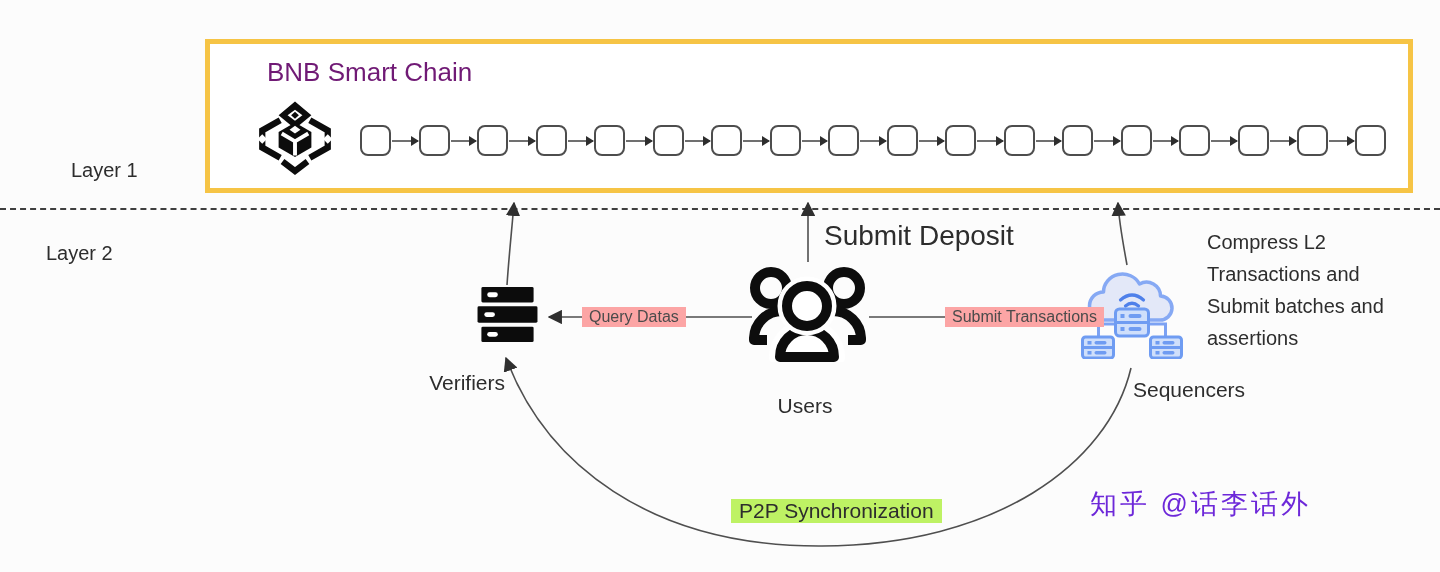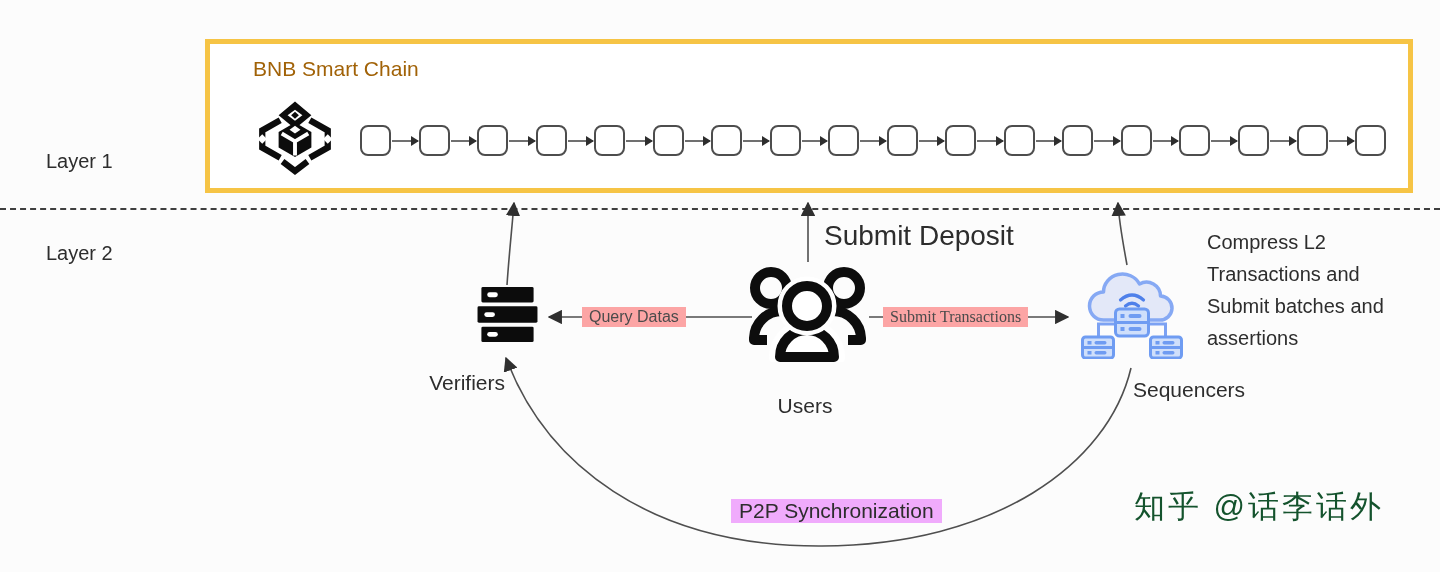--- a/index.html
+++ b/index.html
@@ -3,61 +3,61 @@
 <meta charset="utf-8">
 <style>
   * { margin:0; padding:0; box-sizing:border-box; }
   html,body { background:#fcfcfc; }
   body { font-family:"Liberation Sans","DejaVu Sans",sans-serif; color:#2d2d2d; }
   .canvas { position:relative; width:1440px; height:572px; background:#fcfcfc; overflow:hidden; }
 
   
   .l1-box { position:absolute; left:205px; top:39px; width:1208px; height:154px;
             background:#ffffff; border:5px solid #f6c445; z-index:1; }
-  .l1-title { position:absolute; left:253px; top:57px; font-size:21px; color:#a16207; z-index:3; }
+  .l1-title { position:absolute; left:267px; top:57px; font-size:26px; color:#701a75; z-index:3; }
   .bnb-logo { position:absolute; left:256px; top:100px; width:78px; height:78px; z-index:3; }
 
   
   .chain { position:absolute; left:360px; top:125px; width:1026px; height:31px;
            display:flex; align-items:center; z-index:2; }
   .block { flex:0 0 31px; height:31px; border:2px solid #4d4d4d; border-radius:8px; background:#fff; }
   .connector { flex:1 1 auto; height:2px; background:#707070; position:relative; margin:0 1px; }
   .connector::after { content:''; position:absolute; right:-1px; top:-4px; width:0; height:0;
            border-left:8px solid #2e2e2e; border-top:5px solid transparent; border-bottom:5px solid transparent; }
 
   
   .layer-label { position:absolute; left:46px; font-size:20px; color:#2d2d2d; z-index:3; }
-  .layer-label.l1 { top:150px; }
+  .layer-label.l1 { top:159px;margin-left:25px; }
   .layer-label.l2 { top:242px; }
   .separator { position:absolute; left:0; right:0; top:208px; border-top:2px dashed #3f3f3f; z-index:1; }
 
   
   .overlay { position:absolute; left:0; top:0; z-index:2; pointer-events:none; }
 
   
   .node-icon { position:absolute; z-index:3; }
   .node-label { position:absolute; font-size:21px; color:#2d2d2d; z-index:3; }
   .node-note { position:absolute; font-size:20px; line-height:32px; color:#2d2d2d; z-index:3; }
   .note-verifiers { left:283px; top:215px; width:222px; }
   .note-sequencers { left:1207px; top:226px; width:212px; }
   .label-verifiers { left:405px; top:371px; width:100px; text-align:right; }
   .label-users { left:760px; top:394px; width:90px; text-align:center; }
   .label-sequencers { left:1133px; top:378px; }
 
   
   .edge-label { position:absolute; z-index:3; color:#2d2d2d; }
   .edge-small { font-size:16px; color:#4b4b4b; background:#fca5a5; padding:0 7px; line-height:20px; }
   .label-query { left:582px; top:307px; }
-  .label-submit-tx { left:883px; top:307px;font-family:Liberation Serif, serif; }
+  .label-submit-tx { left:945px; top:307px; }
   .label-deposit { left:824px; top:220px; font-size:28px; }
-  .label-p2p { left:731px; top:499px; font-size:21px; background:#f0abfc; padding:0 8px; }
-
-  
-  .watermark { position:absolute; left:1090px; top:486px; font-size:31px; letter-spacing:3px;
-               color:#14532d; z-index:4;margin-left:44px; }
+  .label-p2p { left:731px; top:499px; font-size:21px; background:#bef264; padding:0 8px; }
+
+  
+  .watermark { position:absolute; left:1090px; top:486px; font-size:27px; letter-spacing:3px;
+               color:#6d28d9; z-index:4; }
 </style>
 </head>
 <body>
 
 <div class="canvas">
 
   <div class="l1-box"></div>
   <div class="l1-title">BNB Smart Chain</div>
 
   <div class="bnb-logo node-icon">

